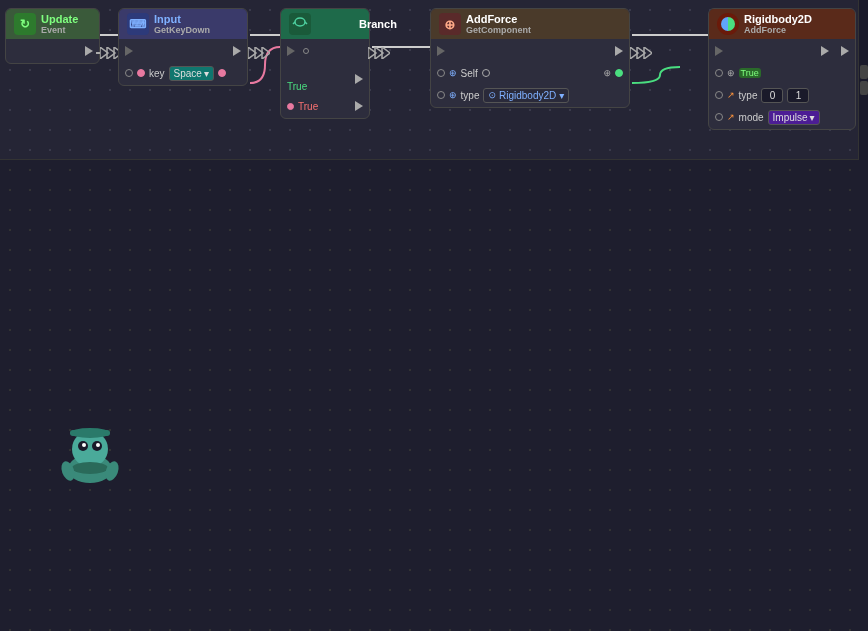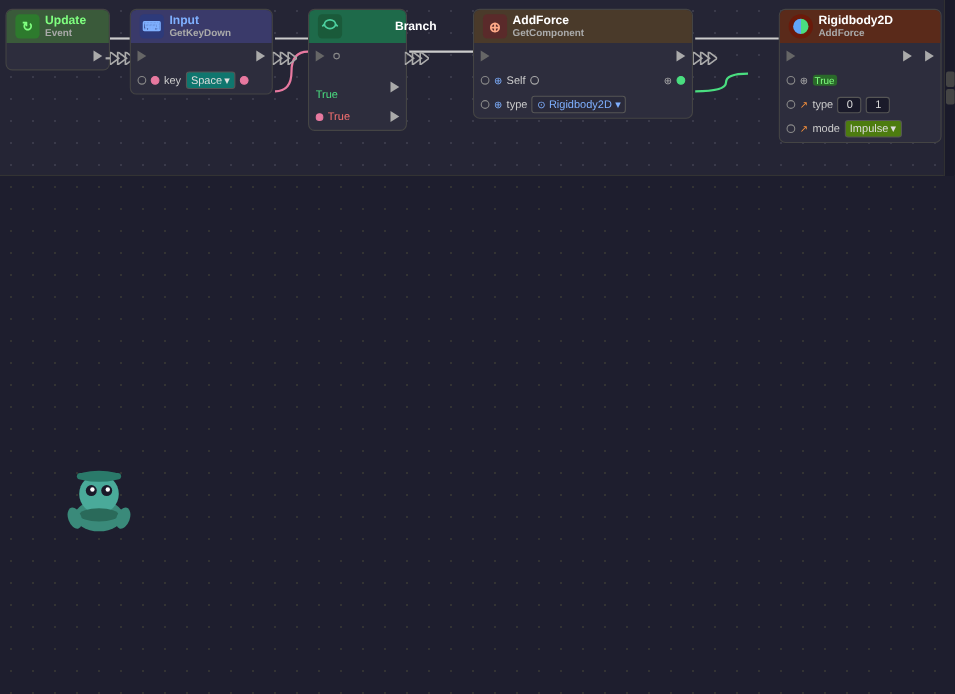--- a/index.html
+++ b/index.html
@@ -253,21 +253,21 @@
       border-radius: 3px;
       color: #7fb0ff;
       font-size: 10px;
       padding: 1px 4px;
       display: flex;
       align-items: center;
       gap: 3px;
     }
 
     .impulse-dropdown {
-      background: #4d7c0f;
+      background: #4c1d95;
       border: 1px solid #555;
       border-radius: 3px;
       color: #ddd;
       font-size: 10px;
       padding: 1px 4px;
       display: flex;
       align-items: center;
       gap: 2px;
       text-align: center;
     }

